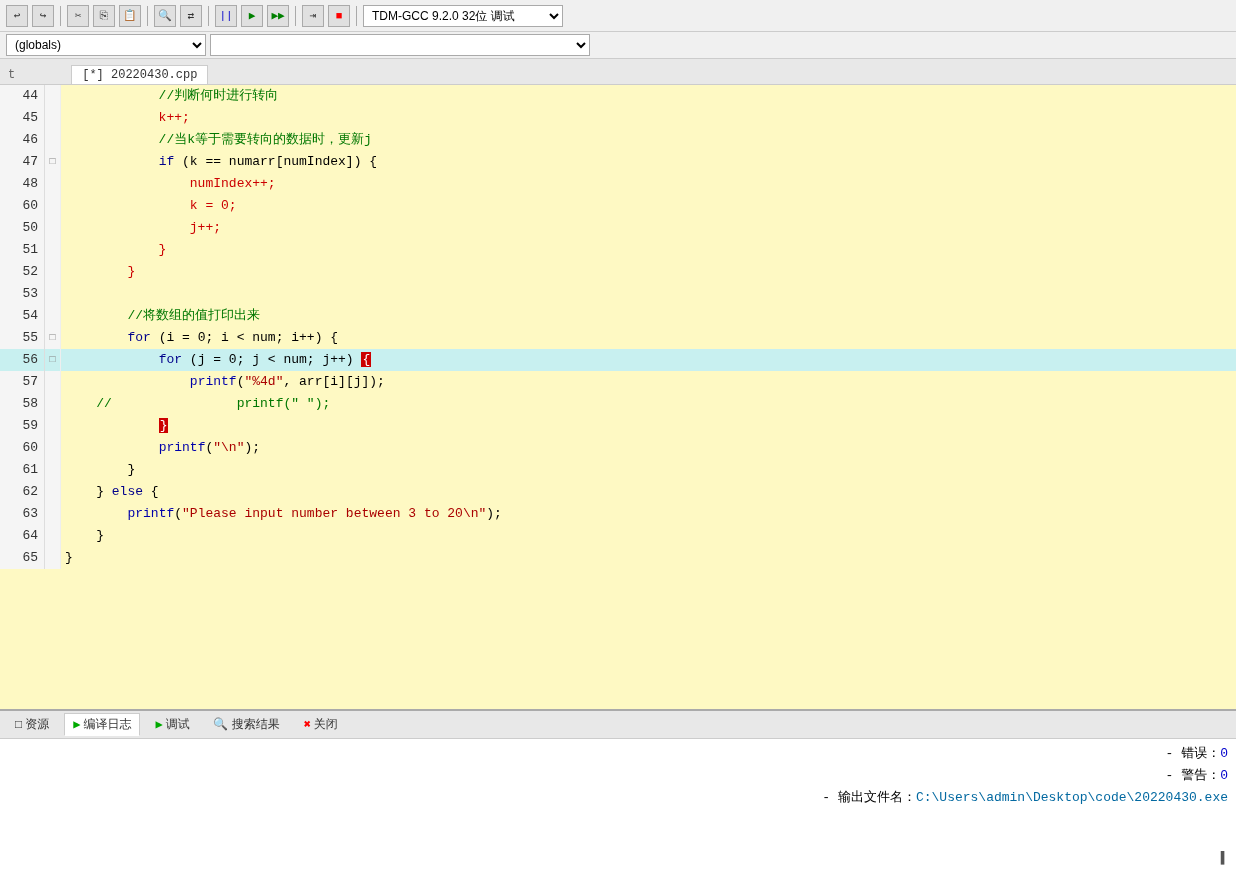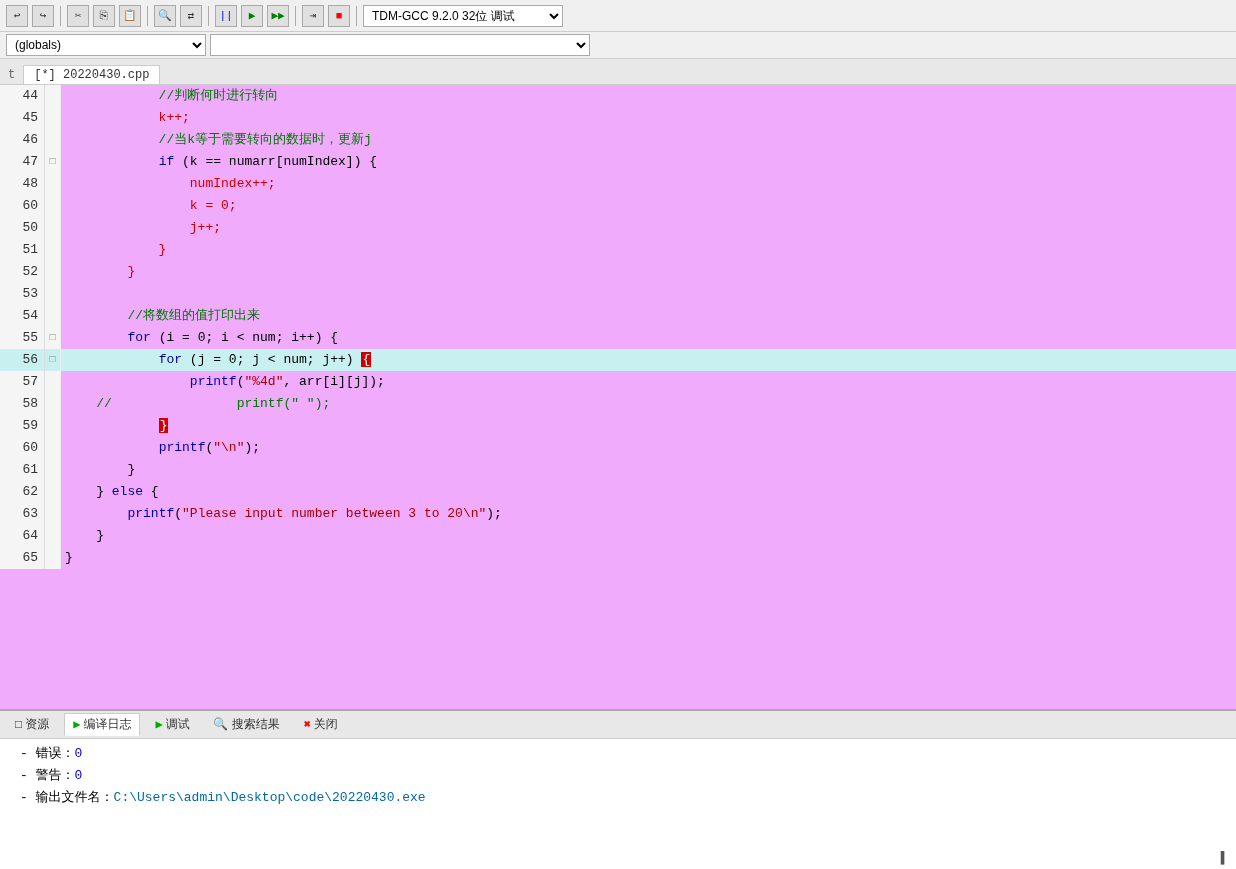--- a/index.html
+++ b/index.html
@@ -77,26 +77,27 @@
       width: 380px;
     }
     .tab {
       background: #fff;
       border: 1px solid #ccc;
       border-bottom: none;
       padding: 2px 10px;
       font-size: 12px;
       cursor: pointer;
       color: #333;
+      margin-left: 48px;
     }
 
     
     .editor-container {
       flex: 1;
-      background: #f0abfc;
+      background: #fef9c3;
       overflow: hidden;
       display: flex;
       flex-direction: column;
     }
     .code-area {
       flex: 1;
       overflow: hidden;
       position: relative;
     }
     .code-lines {
@@ -178,24 +179,25 @@
       color: #333;
       border: 1px solid transparent;
     }
     .bottom-tab.active {
       background: #fff;
       border: 1px solid #ccc;
       border-bottom: 1px solid #fff;
     }
     .bottom-content {
       flex: 1;
-      padding: 4px 20px;
+      padding: 4px 8px;
       font-size: 13px;
       color: #000;
       overflow: hidden;
+      text-align: right;
     }
     .bottom-content .line {
       line-height: 22px;
     }
     .bottom-content .label { color: #000; }
     .bottom-content .value { color: #0000cc; }
     .bottom-content .path-value { color: #0369a1; }
   </style>
 </head>
 <body>

